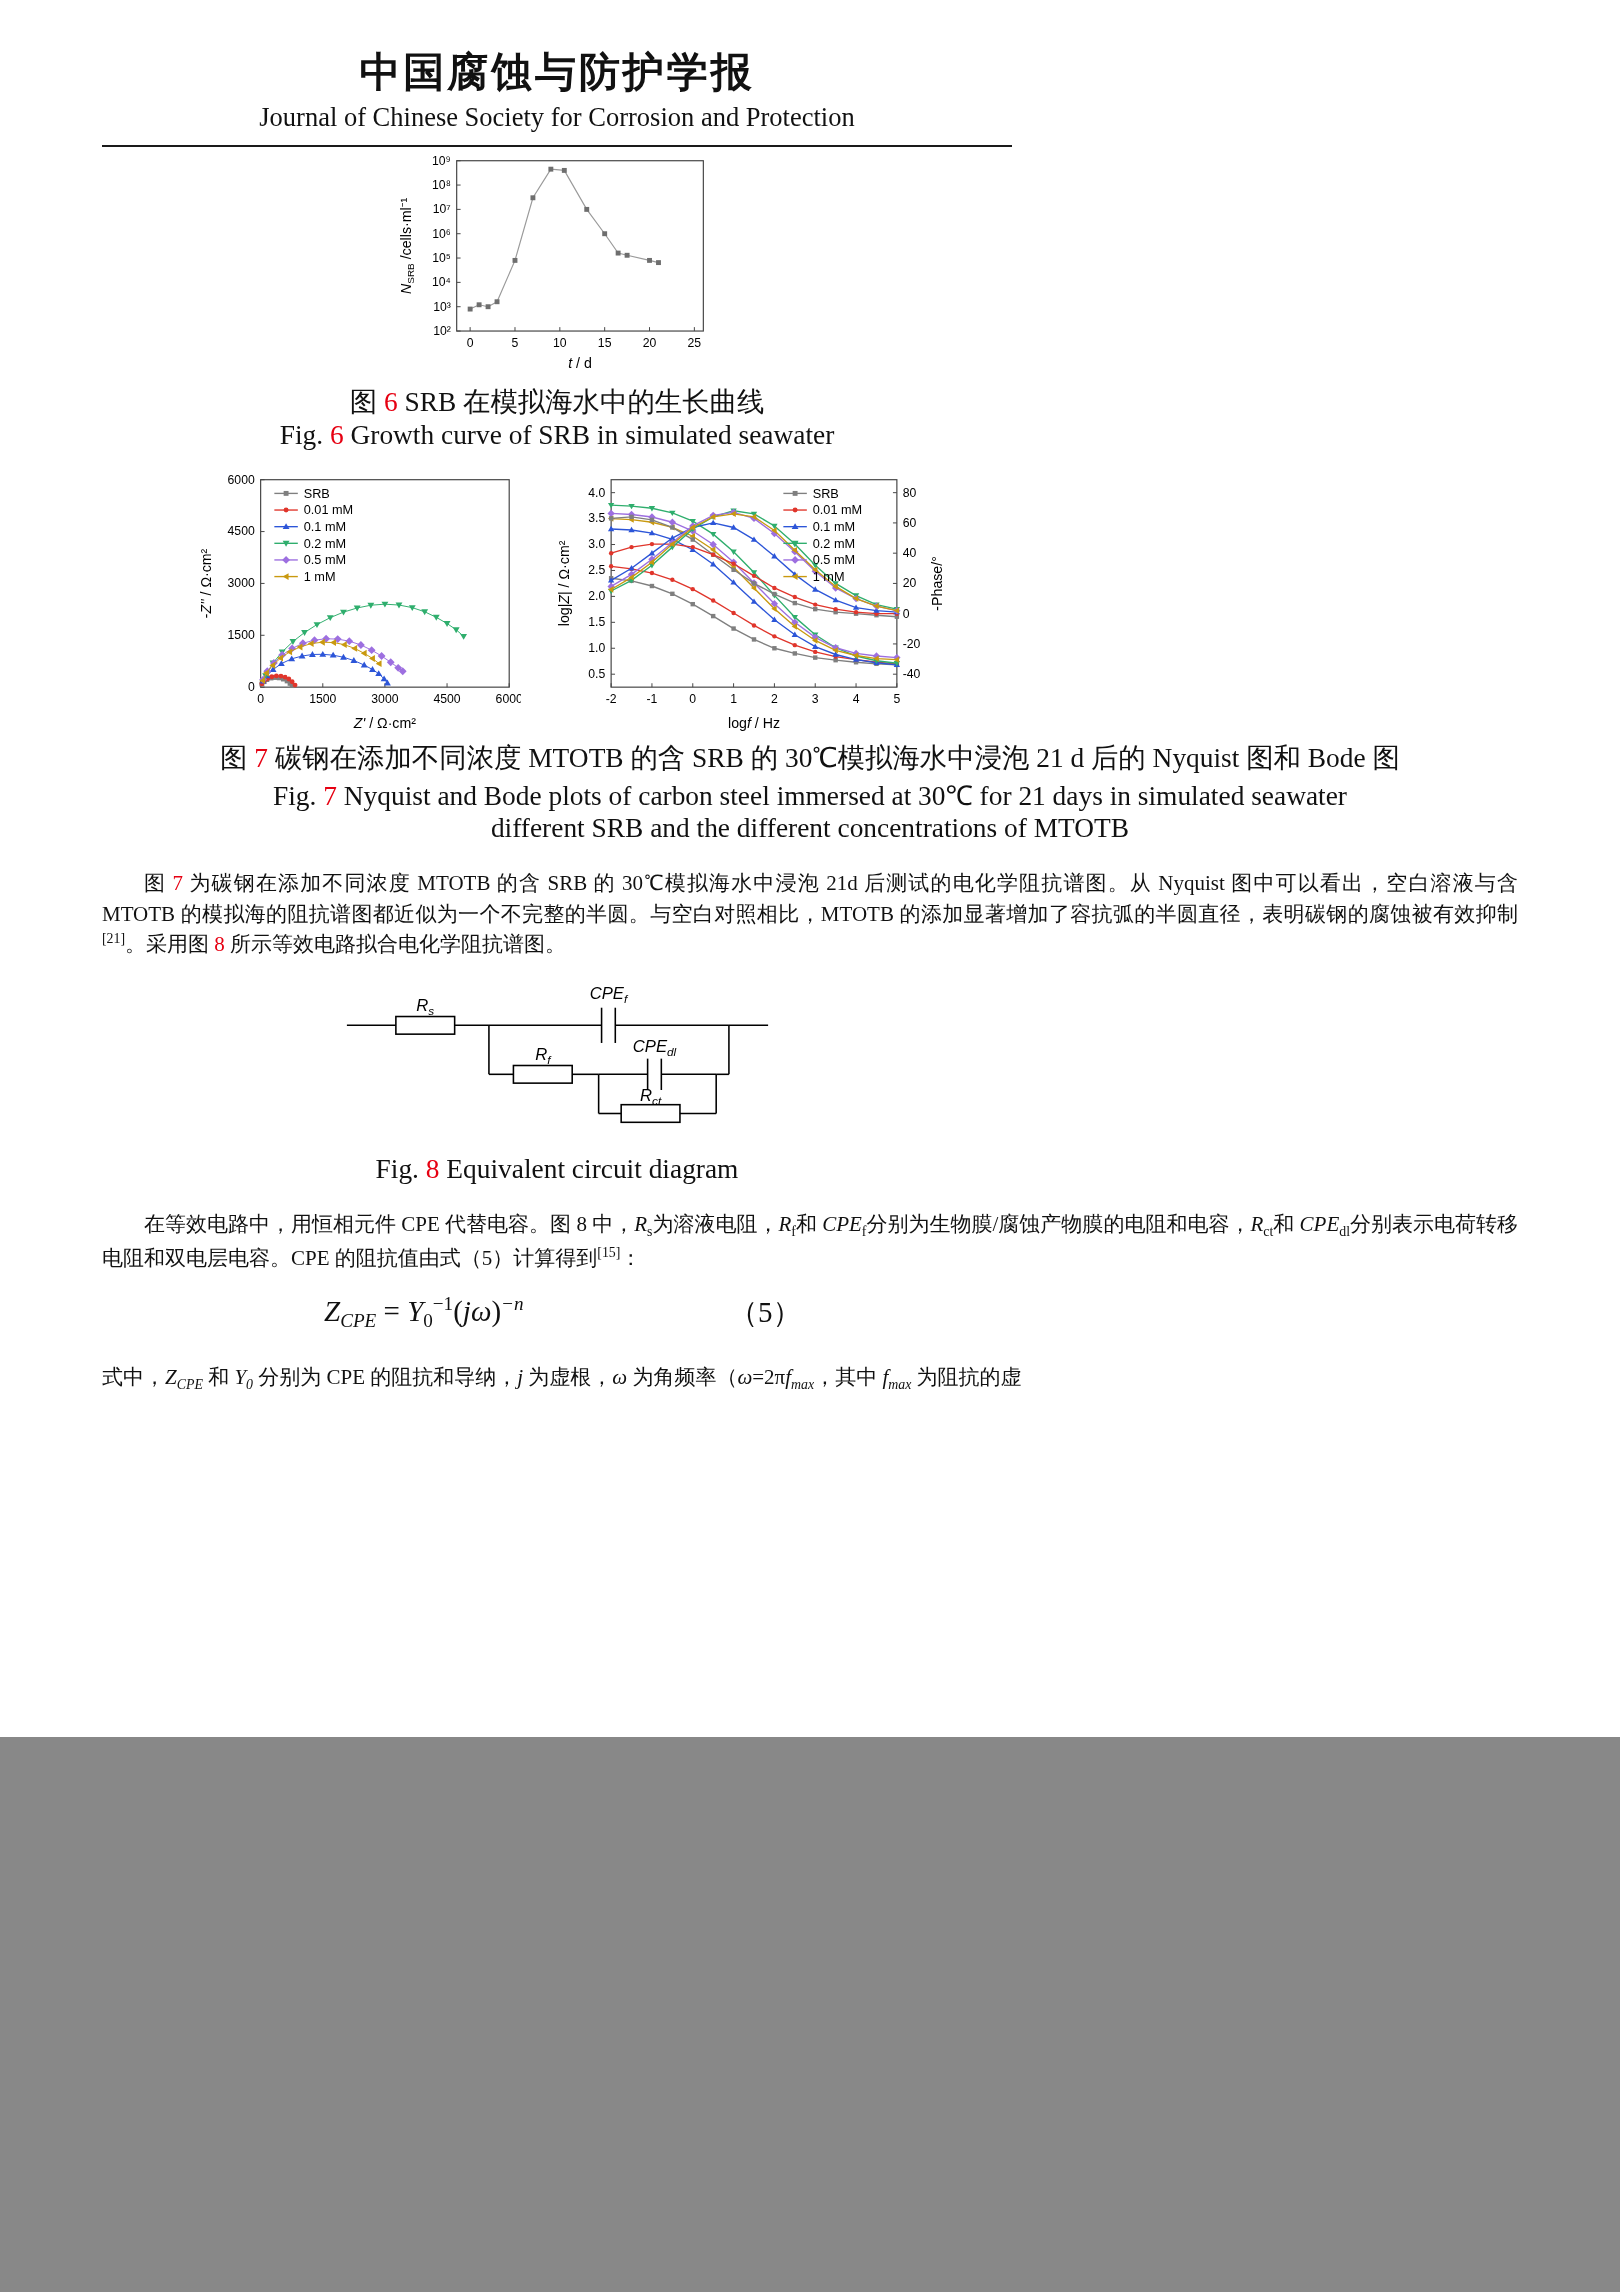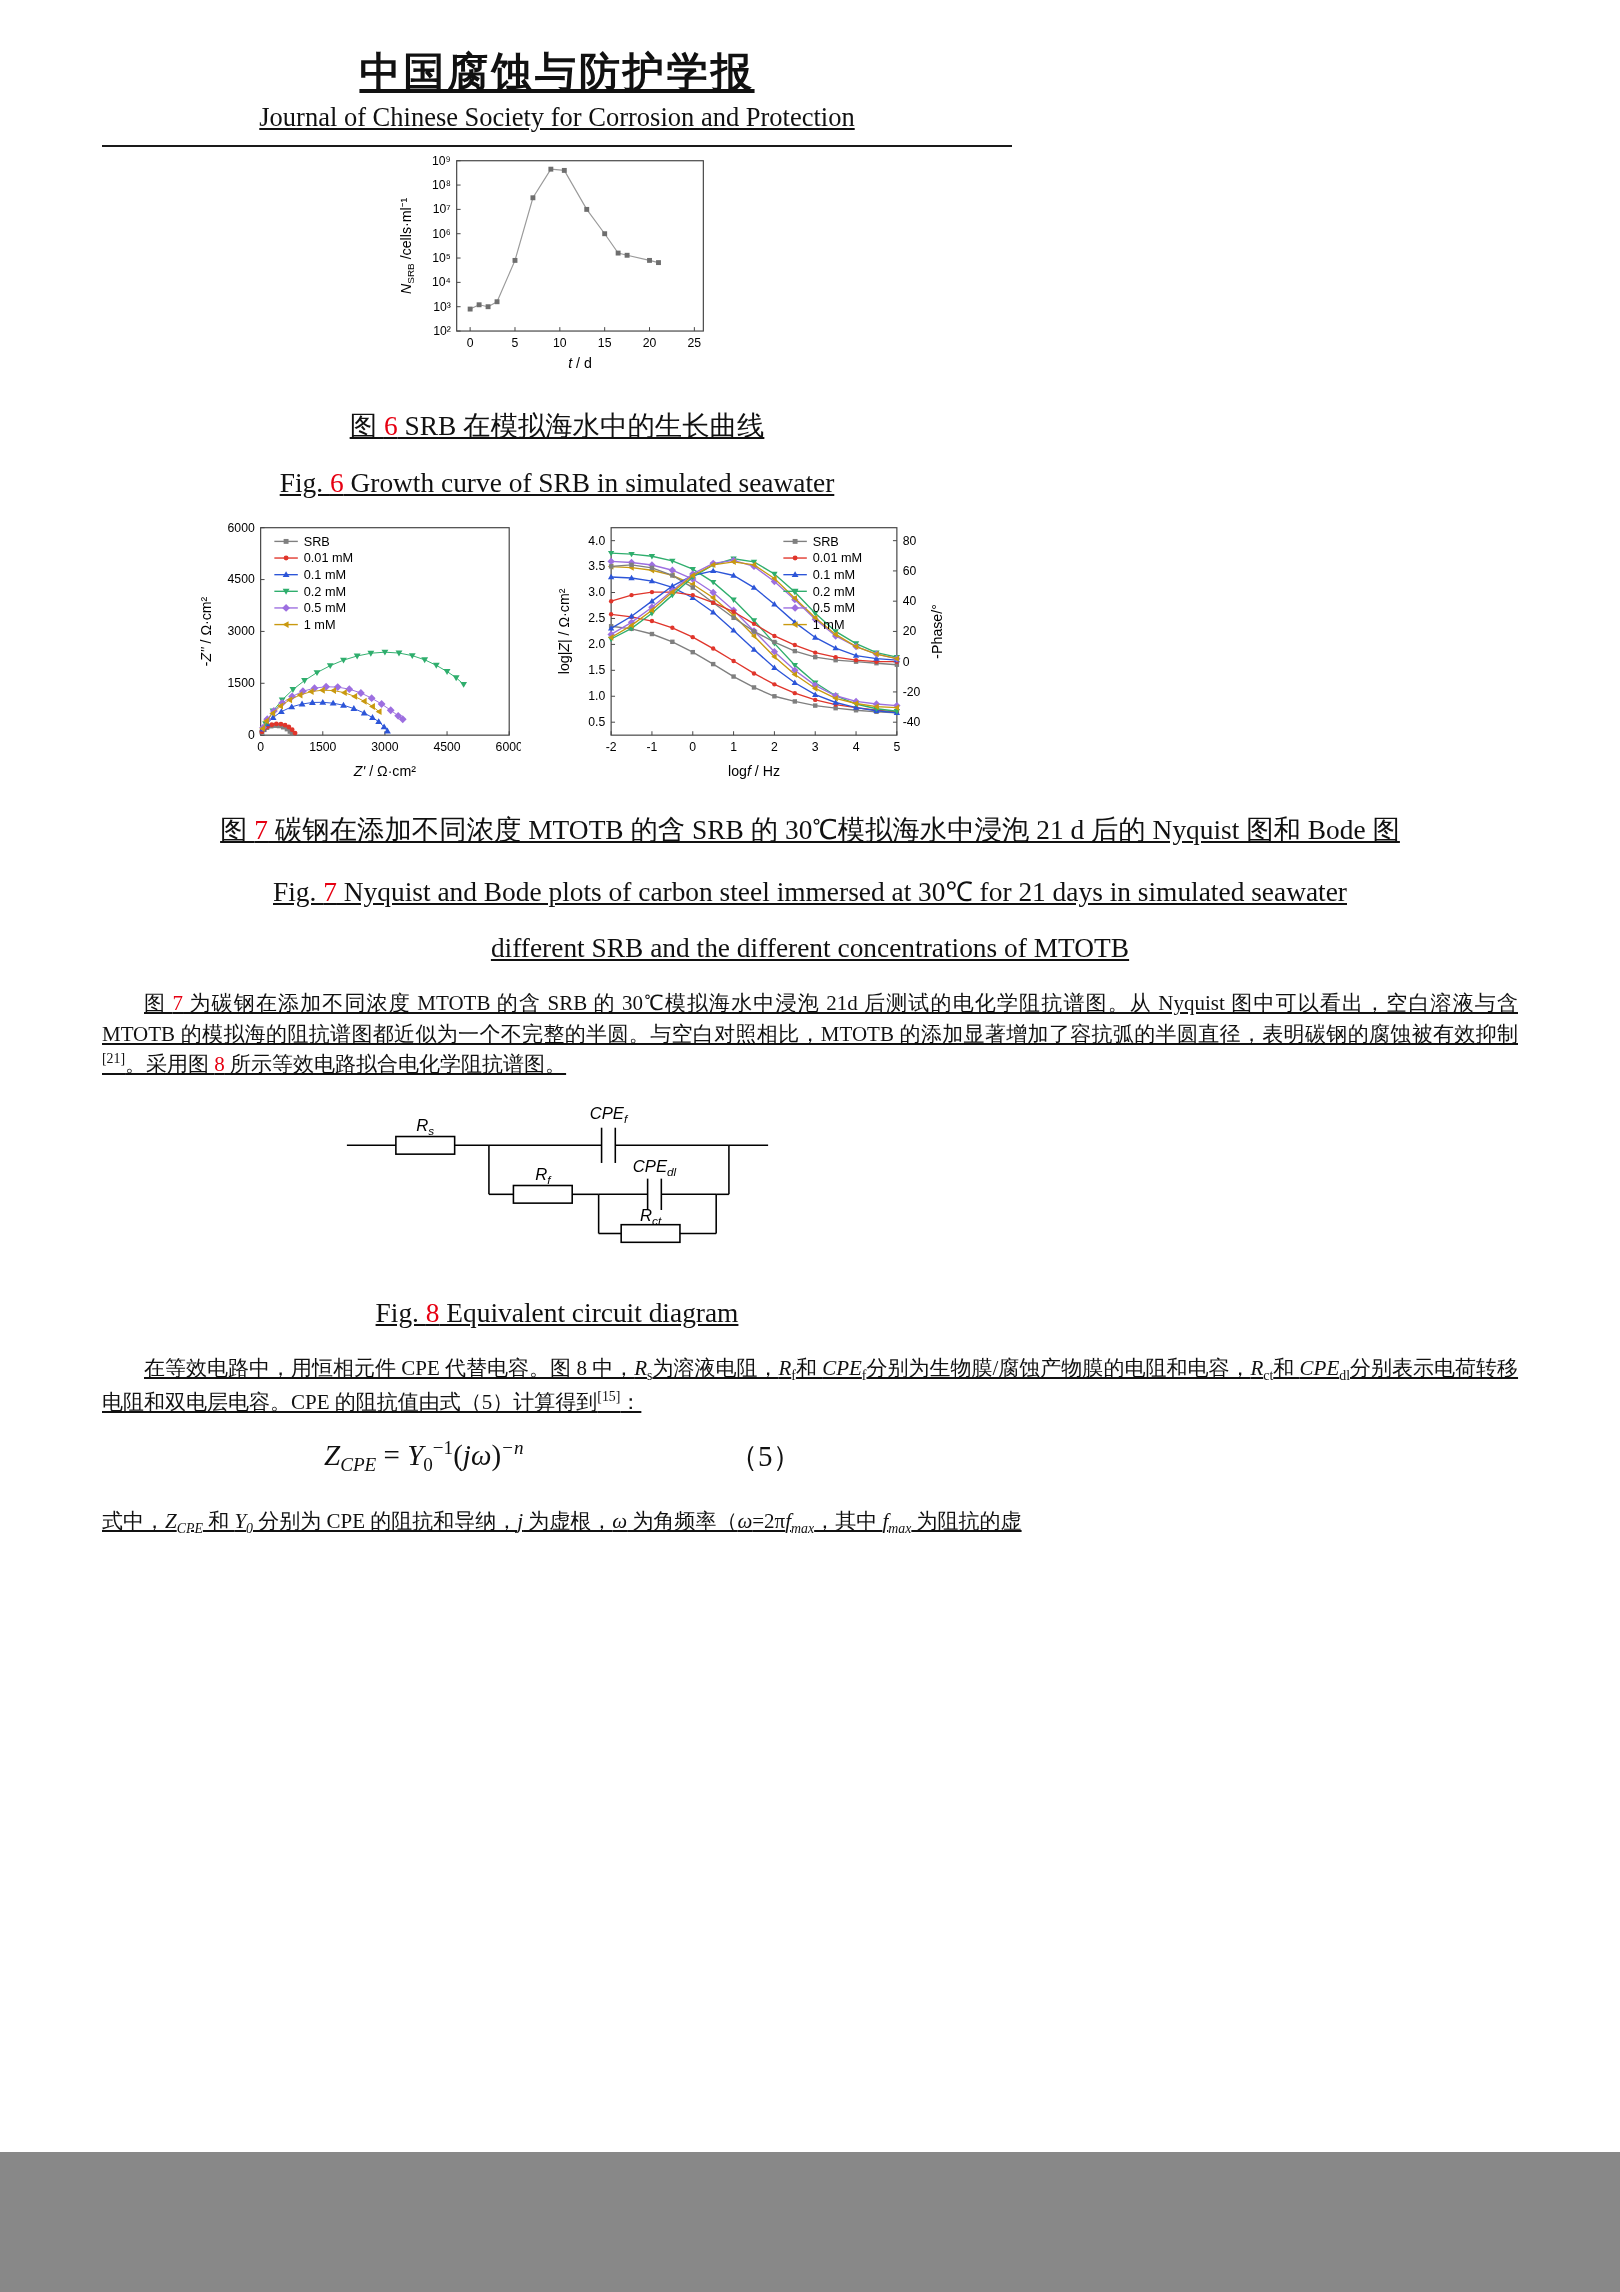--- a/index.html
+++ b/index.html
@@ -1,26 +1,26 @@
 <!DOCTYPE html>
 <html><head>
 <meta charset="utf-8">
 <style>
   html,body{margin:0;padding:0;background:#888;}
-  .page{position:relative;width:1620px;height:2152px;background:#ffffff;color:#111;
-        font-family:"Liberation Serif",serif;overflow:hidden;margin:0 auto;text-decoration:underline;}
+  .page{position:relative;width:1620px;height:1737px;background:#ffffff;color:#111;
+        font-family:"Liberation Serif",serif;overflow:hidden;margin:0 auto;}
   .red{color:var(--accent,#e60012);}
   .it{font-style:italic;}
   sub,sup{font-size:66%;}
   .header{margin:45px 0 0 102px;width:910px;text-align:center;
           border-bottom:2px solid #1a1a1a;padding-bottom:11.8px;}
   .title-zh{font-size:41px;font-weight:bold;font-family:"Liberation Sans",sans-serif;letter-spacing:2.9px;}
   .title-en{font-size:26.5px;margin-top:2px;}
   .figwrap{width:910px;margin-left:102px;text-align:center;}
-  .caption{font-size:27.4px;text-align:center;margin-top:24px;}
+  .caption{font-size:27.4px;text-align:center;margin-top:0;}
   .cap-narrow{width:910px;margin-left:102px;}
   .cap-wide{width:1416px;margin-left:102px;}
   .section-heading{margin:25.5px 0 0 102px;font-size:28px;font-weight:bold;
                    font-family:"Liberation Sans",sans-serif;}
   .fig7row{margin:15.7px 0 0 196px;display:flex;align-items:flex-start;gap:33px;}
   p.body{margin:24px 0 0 102px;width:1416px;font-size:21px;line-height:1.45;
          text-align:justify;}
   p.indent{text-indent:2em;}
   .circuit-wrap{margin-top:21.6px;width:910px;margin-left:102px;text-align:center;}
   .eqrow{position:relative;margin:19.6px 0 0 102px;width:910px;font-size:29px;height:45px;}

